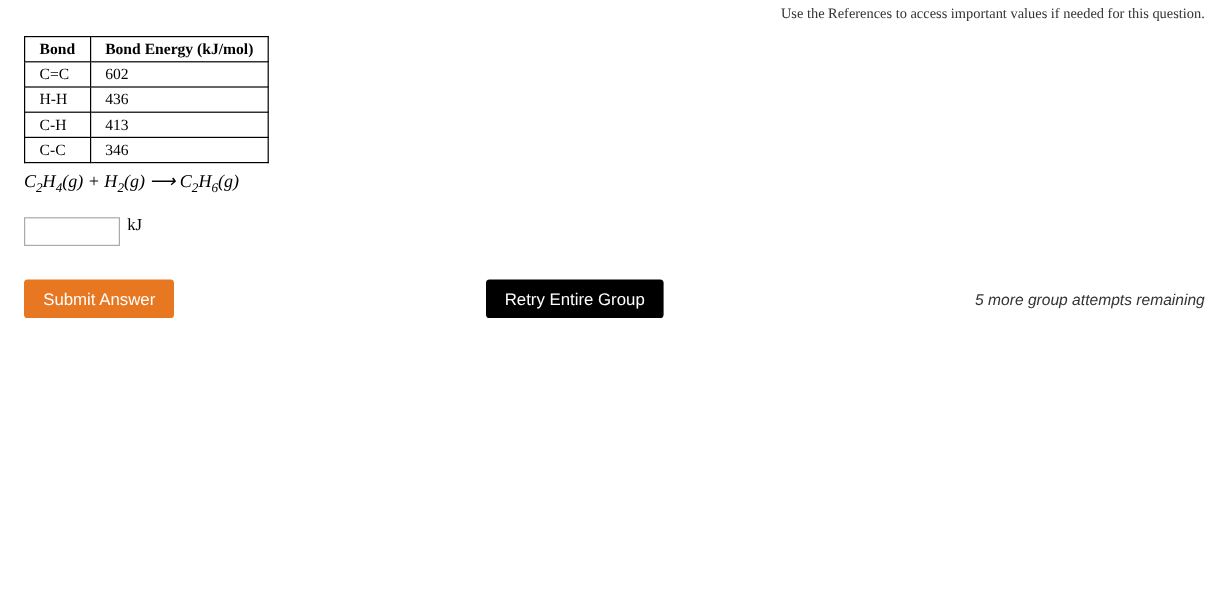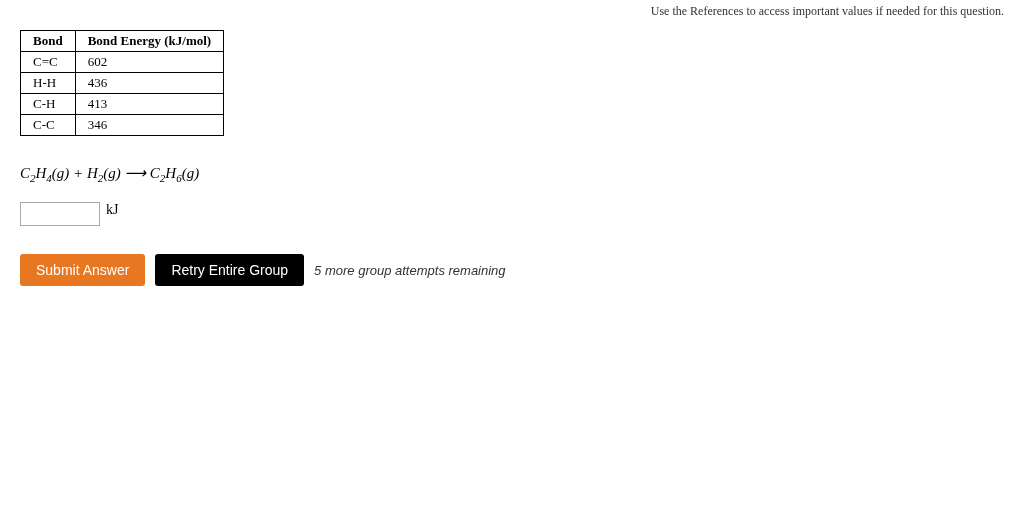--- a/index.html
+++ b/index.html
@@ -26,21 +26,21 @@
     .main-content {
       position: absolute;
       top: 30px;
       left: 20px;
       right: 20px;
     }
 
     
     .bond-table {
       border-collapse: collapse;
-      margin-bottom: 28px;
+      margin-bottom: 6px;
     }
     .bond-table td, .bond-table th {
       border: 1px solid #000;
       padding: 2px 12px;
       font-size: 13px;
       text-align: left;
     }
     .bond-table th {
       font-weight: bold;
       background: #fff;
@@ -81,20 +81,21 @@
     }
 
     .kj-label {
       font-size: 14px;
     }
 
     .buttons-row {
       display: flex;
       align-items: center;
       gap: 10px;
+      justify-content: space-between;
     }
 
     .btn-submit {
       background-color: #e87722;
       color: #fff;
       border: none;
       padding: 8px 16px;
       font-size: 14px;
       cursor: pointer;
       border-radius: 3px;

